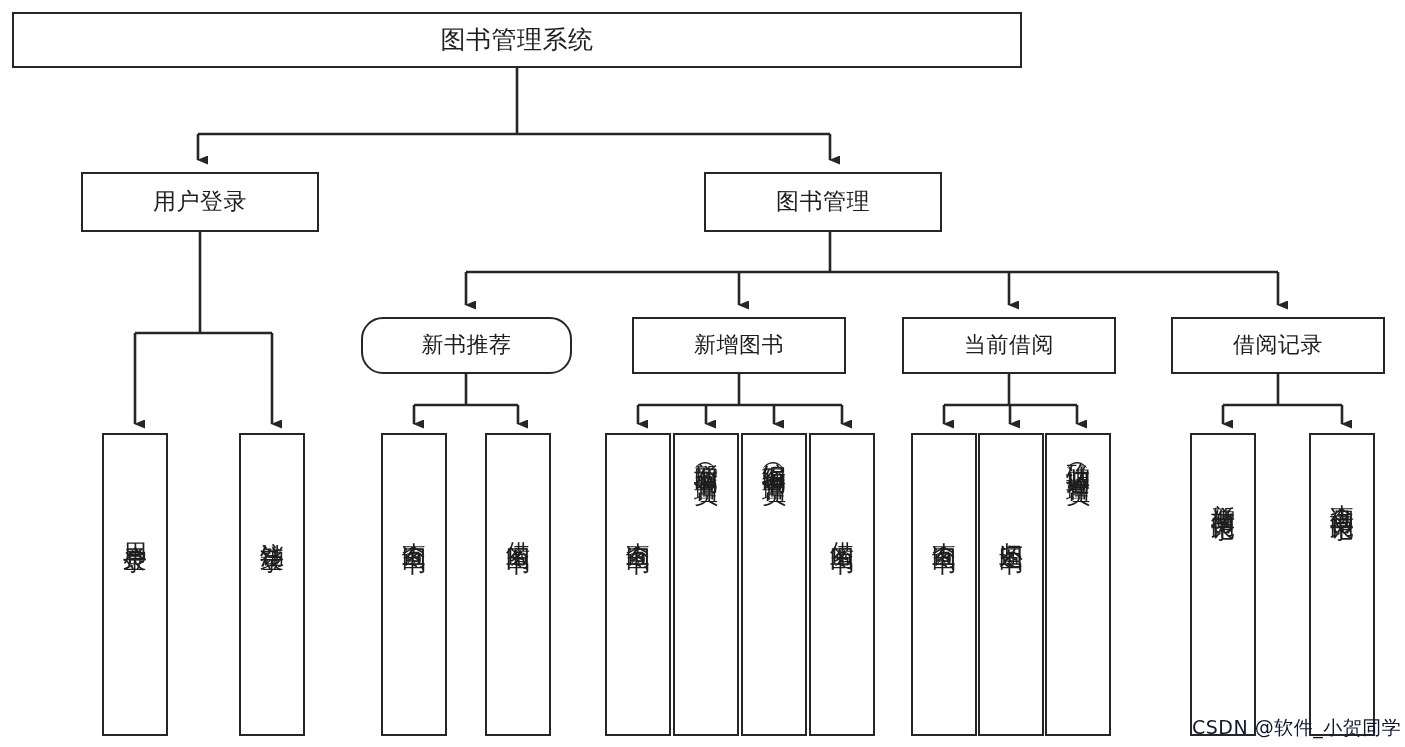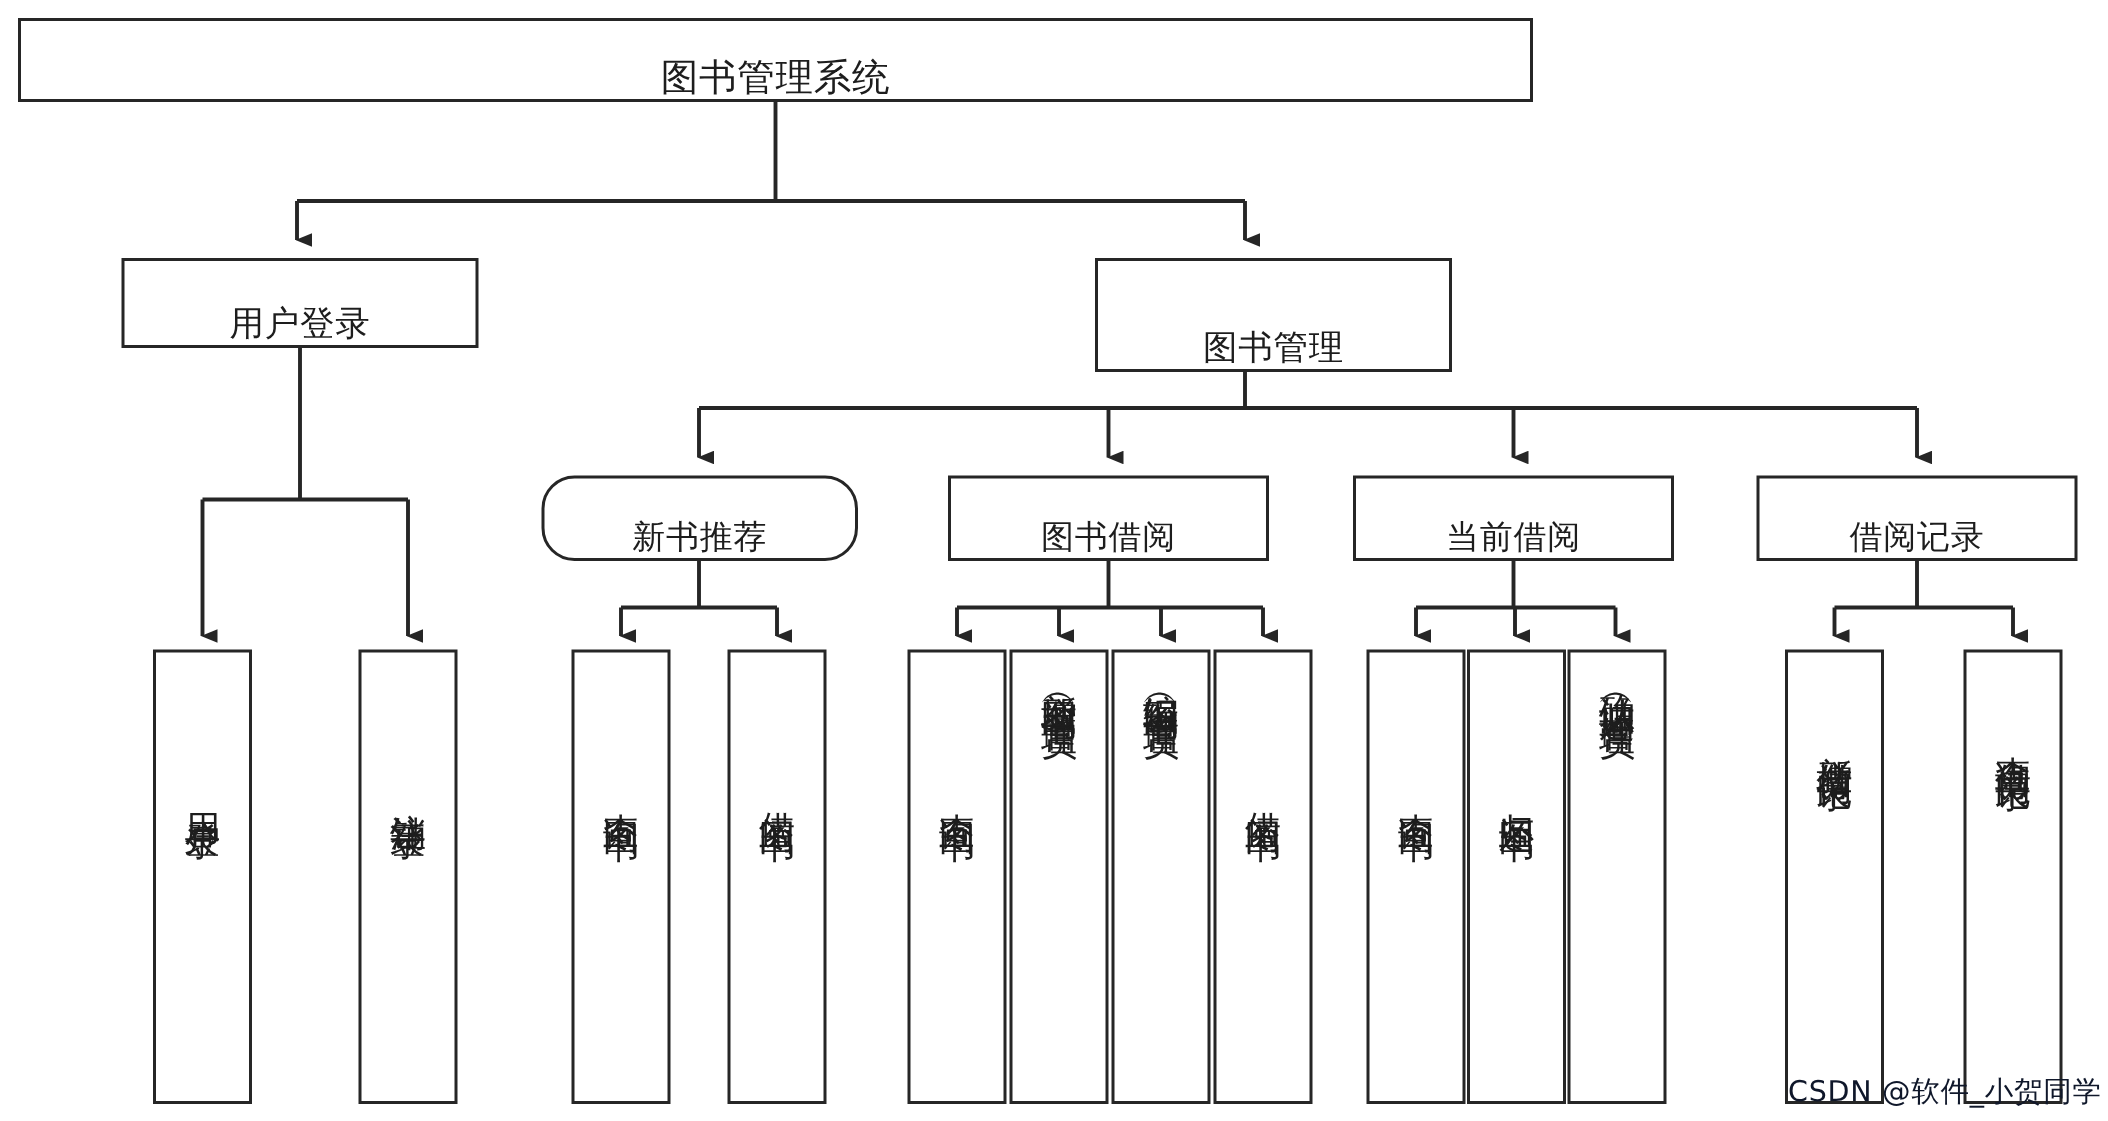--- a/index.html
+++ b/index.html
@@ -25,21 +25,21 @@
     width: 1405px;
     height: 747px;
     pointer-events: none;
   }
   .node-box {
     position: absolute;
     box-sizing: border-box;
     border: 2.5px solid #262626;
     background: #ffffff;
     display: flex;
-    align-items: flex-end;
+    align-items: center;
     justify-content: center;
     color: #1d1d1d;
   }
   .node-label {
     display: block;
     text-align: center;
     letter-spacing: 0.5px;
     line-height: 1.12;
     white-space: nowrap;
   }
@@ -126,30 +126,30 @@
   </svg>
 
   <div class="node-box node-root" style="left:12px; top:12px; width:1010px; height:56px;">
     <span class="node-label">图书管理系统</span>
   </div>
 
   <div class="node-box node-l1" style="left:81px; top:172px; width:238px; height:60px;">
     <span class="node-label">用户登录</span>
   </div>
 
-  <div class="node-box node-l1" style="left:730px; top:172px; width:238px; height:76px;">
+  <div class="node-box node-l1" style="left:704px; top:172px; width:238px; height:60px;">
     <span class="node-label">图书管理</span>
   </div>
 
   <div class="node-box node-l2" style="left:361px; top:317px; width:211px; height:57px;border-radius:22px;">
     <span class="node-label">新书推荐</span>
   </div>
 
   <div class="node-box node-l2" style="left:632px; top:317px; width:214px; height:57px;">
-    <span class="node-label">图书借阅</span>
+    <span class="node-label">新增图书</span>
   </div>
 
   <div class="node-box node-l2" style="left:1171px; top:317px; width:214px; height:57px;">
     <span class="node-label">借阅记录</span>
   </div>
 
   <div class="node-box node-l2" style="left:902px; top:317px; width:214px; height:57px;">
     <span class="node-label">当前借阅</span>
   </div>
 

